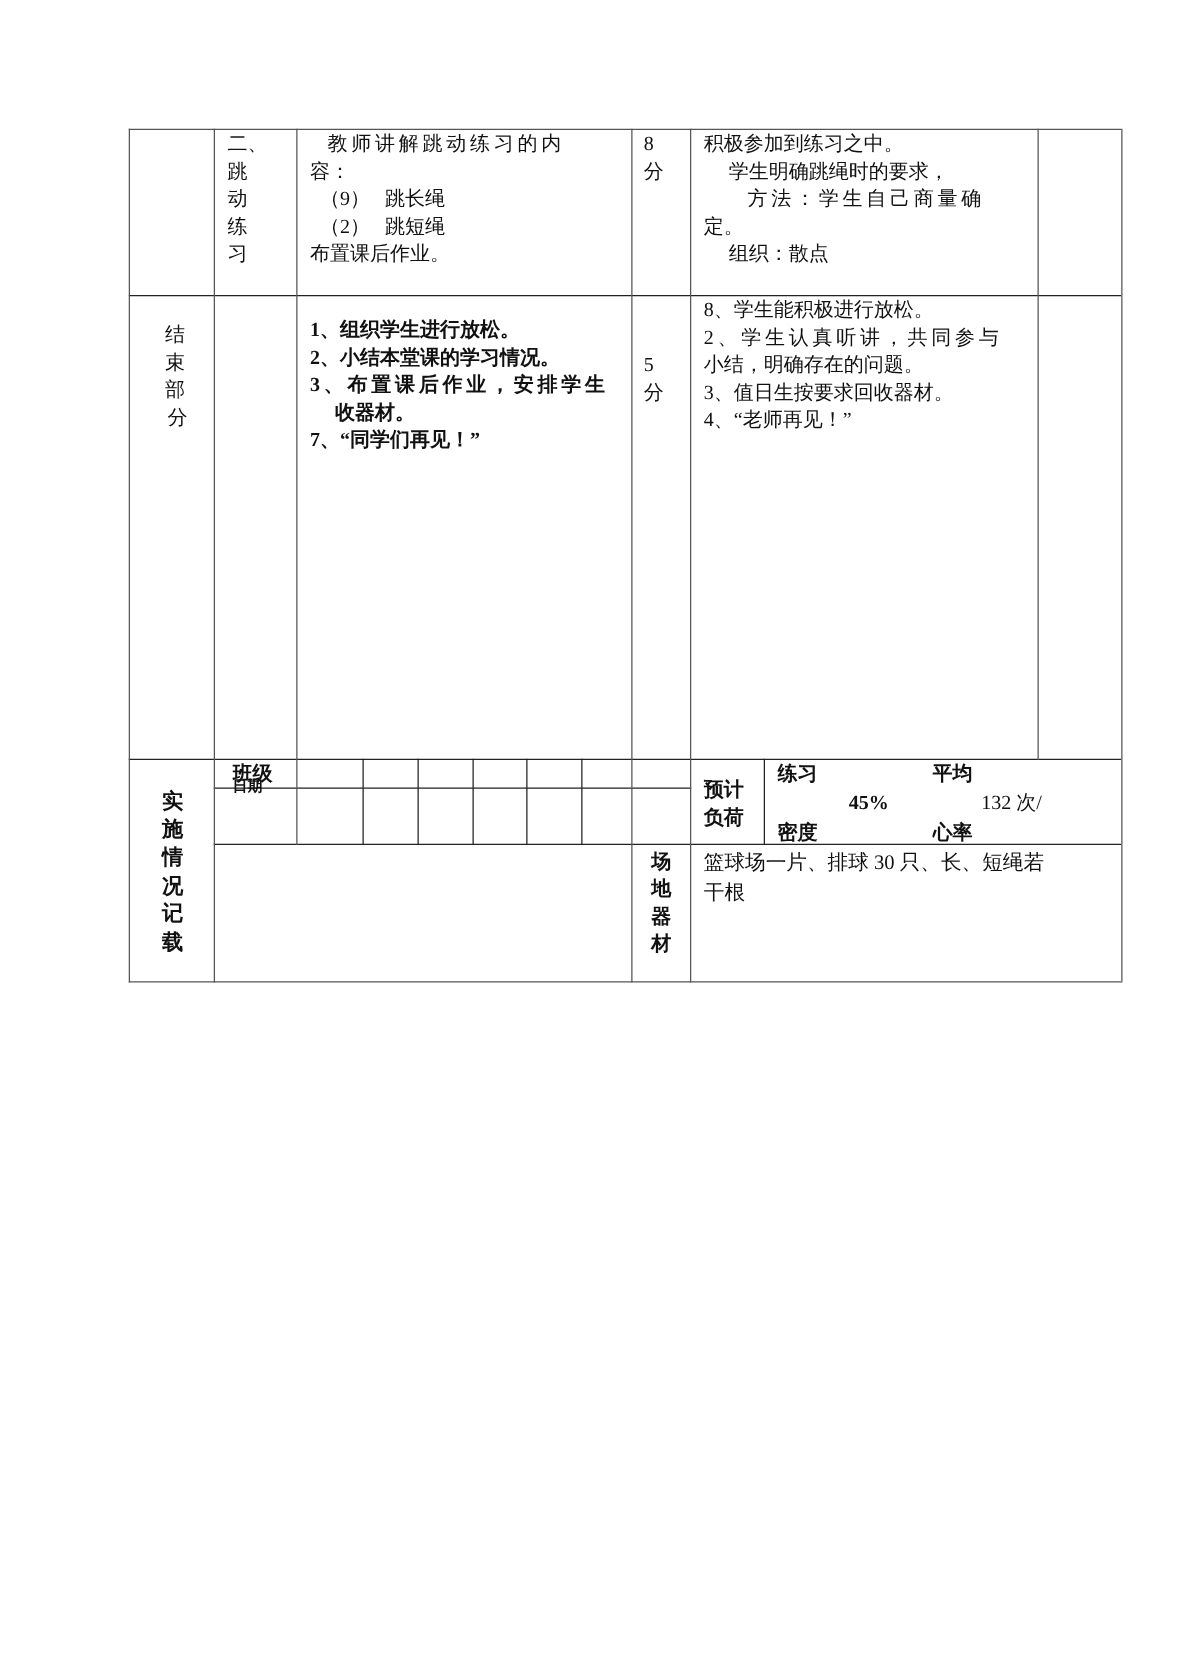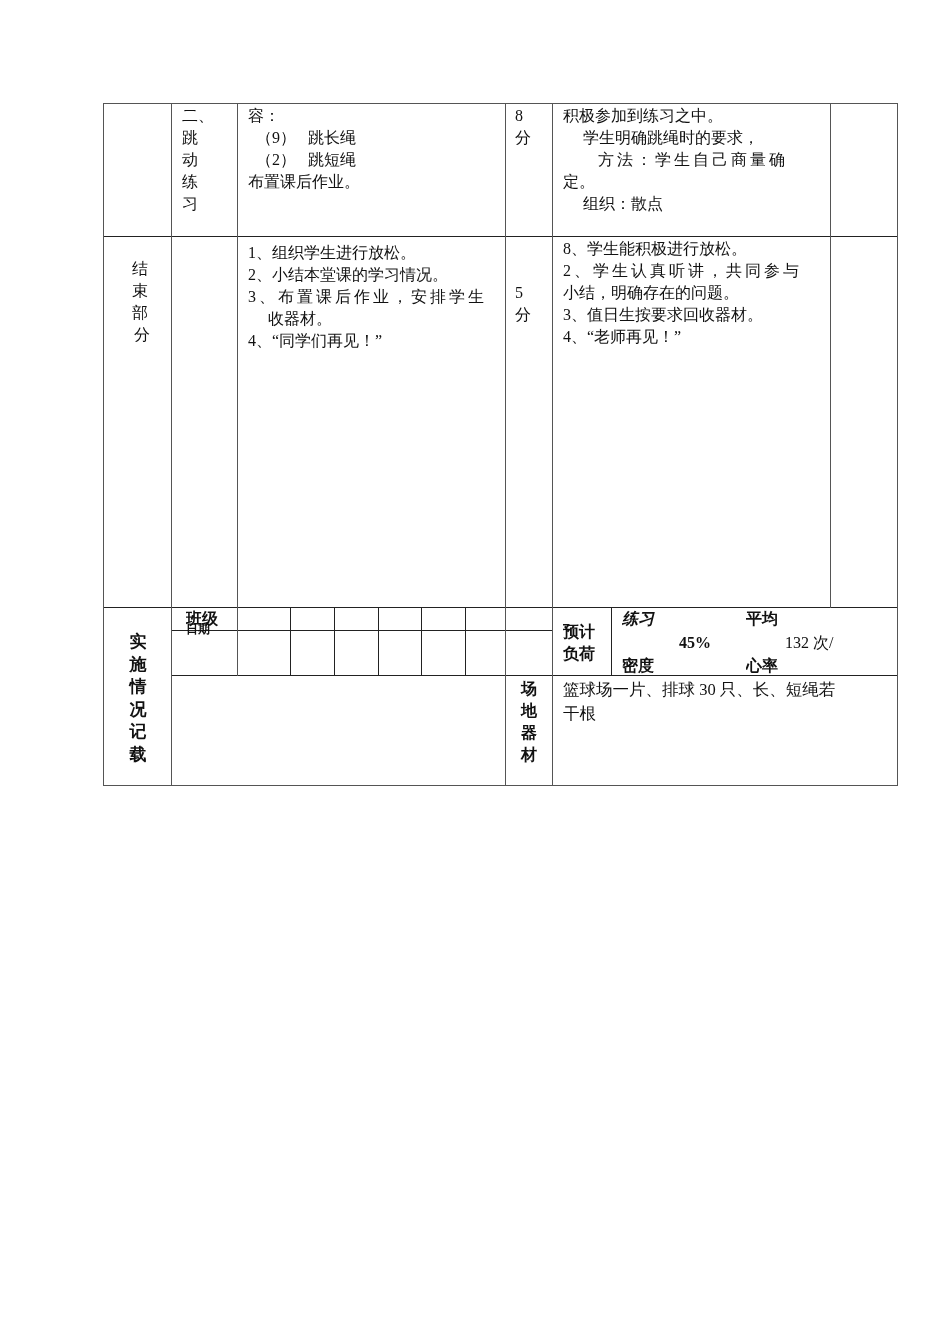--- a/index.html
+++ b/index.html
@@ -67,20 +67,21 @@
 
   <div class="cell" style="left:182px; top:105px; width:50px; height:130px;">
     <span class="line">二、</span>
     <span class="line">跳</span>
     <span class="line">动</span>
     <span class="line">练</span>
     <span class="line">习</span>
   </div>
 
   <div class="cell" style="left:248px; top:105px; width:255px; height:130px;">
+    <span class="line spaced">  教师讲解跳动练习的内</span>
     <span class="line">容：</span>
     <span class="line">  （9）   跳长绳</span>
     <span class="line">  （2）   跳短绳</span>
     <span class="line">布置课后作业。</span>
   </div>
 
   <div class="cell" style="left:515px; top:105px; width:35px; height:130px;">
     <span class="line">8</span>
     <span class="line">分</span>
   </div>
@@ -93,26 +94,26 @@
     <span class="line">     组织：散点</span>
   </div>
 
   <div class="cell vtext" style="left:120px; top:258px; width:40px; height:100px;">
     <span class="line">结</span>
     <span class="line">束</span>
     <span class="line">部</span>
     <span class="line"> 分</span>
   </div>
 
-  <div class="cell" style="left:248px; top:242px; width:255px; height:360px;">
+  <div class="cell" style="left:248px; top:254px; width:255px; height:360px;font-weight:bold;">
     <span class="line">1、组织学生进行放松。</span>
     <span class="line">2、小结本堂课的学习情况。</span>
     <span class="line spaced">3、布置课后作业，安排学生</span>
     <span class="line">     收器材。</span>
-    <span class="line">4、“同学们再见！”</span>
+    <span class="line">7、“同学们再见！”</span>
   </div>
 
   <div class="cell" style="left:515px; top:282px; width:35px; height:60px;">
     <span class="line">5</span>
     <span class="line">分</span>
   </div>
 
   <div class="cell" style="left:563px; top:238px; width:265px; height:360px;">
     <span class="line">8、学生能积极进行放松。</span>
     <span class="line spaced">2、学生认真听讲，共同参与</span>
@@ -147,21 +148,21 @@
   <div class="cell" style="left:379px; top:631px; width:42px; height:44px;"></div>
   <div class="cell" style="left:422px; top:631px; width:43px; height:44px;"></div>
   <div class="cell" style="left:466px; top:631px; width:39px; height:44px;"></div>
   <div class="cell" style="left:506px; top:631px; width:46px; height:44px;"></div>
 
   <div class="cell bold" style="left:563px; top:621px; width:46px; height:46px; font-size:16px; line-height:22px;">
     <span class="line">预计</span>
     <span class="line">负荷</span>
   </div>
 
-  <div class="cell bold" style="left:622px; top:609px; width:50px; height:22px; font-size:16px; line-height:20px;font-style:italic;">练习</div>
+  <div class="cell bold" style="left:622px; top:609px; width:50px; height:22px; font-size:16px; line-height:20px;">练习</div>
   <div class="cell bold" style="left:622px; top:655px; width:50px; height:22px; font-size:16px; line-height:22px;">密度</div>
   <div class="cell" style="left:665px; top:632px; width:60px; height:22px; font-weight:bold;text-align:center;">45%</div>
 
   <div class="cell bold" style="left:746px; top:609px; width:50px; height:22px; font-size:16px; line-height:20px;">平均</div>
   <div class="cell bold" style="left:746px; top:655px; width:50px; height:22px; font-size:16px; line-height:22px;">心率</div>
   <div class="cell" style="left:785px; top:632px; width:70px; height:22px;">132 次/</div>
 
   <div class="cell" style="left:172px; top:676px; width:333px; height:109px;"></div>
 
   <div class="cell vtext bold" style="left:509px; top:678px; width:40px; height:96px; font-size:16px; line-height:22px;">

